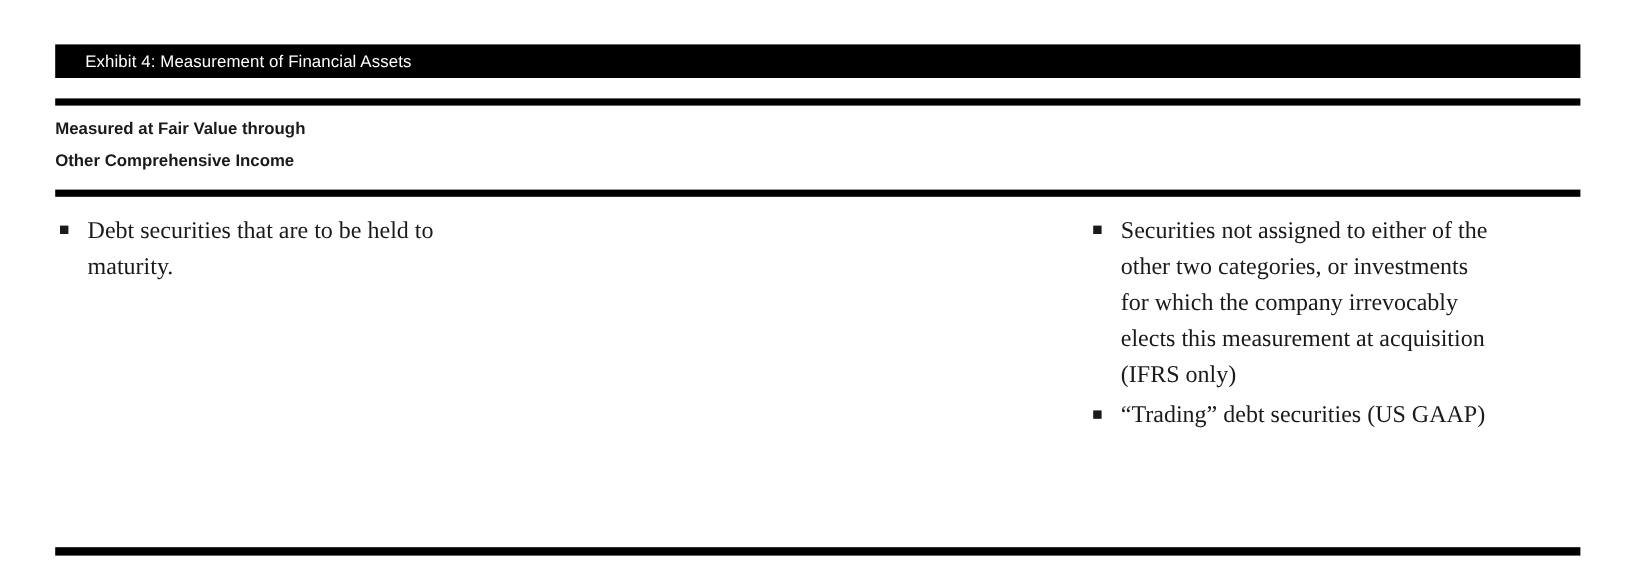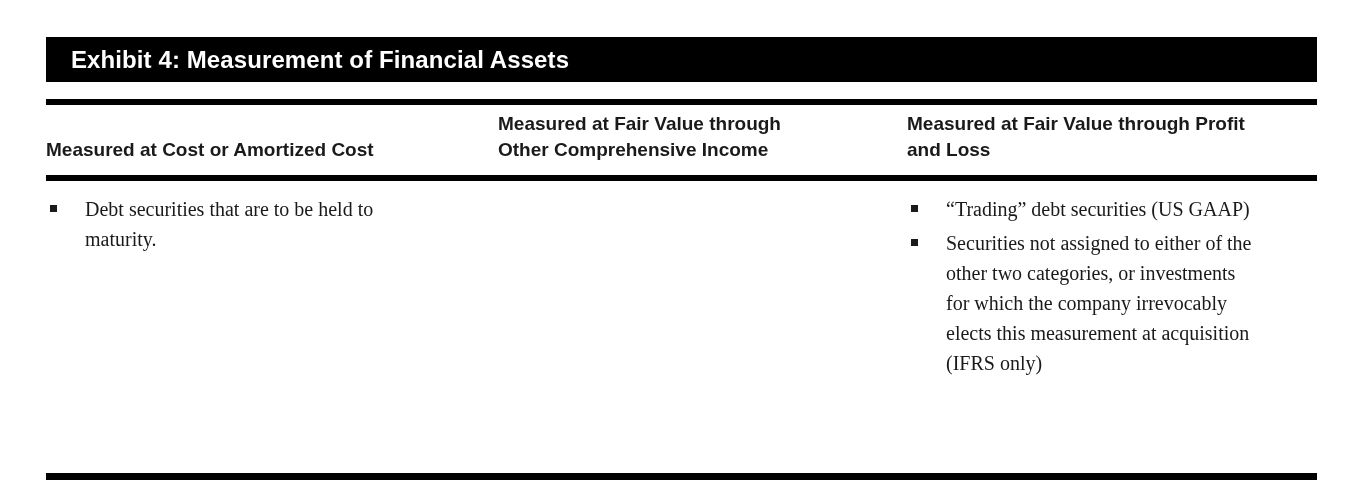--- a/index.html
+++ b/index.html
@@ -12,49 +12,49 @@
     font-family: "Liberation Serif", serif;
     color: #1a1a1a;
   }
   .exhibit {
     position: absolute;
     left: 46px;
     top: 37px;
     width: 1271px;
   }
   .title-bar {
-    height: 45px;
+    height: 28px;
     background: #000000;
     color: #ffffff;
     display: flex;
     align-items: center;
     padding-left: 25px;
     box-sizing: border-box;
     font-family: "Liberation Sans", sans-serif;
-    font-weight: 700;
-    font-size: 24px;
+    font-weight: 400;
+    font-size: 14px;
     letter-spacing: 0.1px;
   }
   .rule { background: #000000; width: 100%; }
   .rule-top { height: 6px; margin-top: 17px; }
   .rule-mid { height: 6px; }
   .rule-bottom { height: 7px; }
   .grid {
     display: grid;
     grid-template-columns: 452px 409px 410px;
     box-sizing: border-box;
   }
   .header-row {
     align-items: end;
     padding: 6px 0 12px 0;
   }
   .header-cell {
     font-family: "Liberation Sans", sans-serif;
     font-weight: 700;
-    font-size: 19px;
+    font-size: 14px;
     line-height: 26px;
     white-space: pre-line;
     padding-right: 24px;
     box-sizing: border-box;
   }
   .body-row {
     padding-top: 13px;
     min-height: 292px;
     align-items: start;
   }
@@ -70,61 +70,58 @@
   }
   .bullet-marker {
     flex: 0 0 auto;
     width: 7px;
     height: 7px;
     background: #1a1a1a;
     margin: 11px 0 0 4px;
   }
   .bullet-text {
     flex: 1 1 auto;
-    margin-left: 28px;
+    margin-left: 16px;
     white-space: pre-line;
   }
 </style>
 </head>
 <body>
 
 <div class="sheet">
   <div class="exhibit">
     <div class="title-bar">
       <span>Exhibit 4: Measurement of Financial Assets</span>
     </div>
     <div class="rule rule-top"></div>
     <div class="grid header-row" id="headerRow">
-        <div class="header-cell">Measured at Cost or Amortized Cost</div>
         <div class="header-cell">Measured at Fair Value through
 Other Comprehensive Income</div>
-        <div class="header-cell">Measured at Fair Value through Profit
-and Loss</div>
       </div>
     <div class="rule rule-mid"></div>
     <div class="grid body-row" id="bodyRow">
         <div class="body-cell">
           <div class="bullet-item">
             <span class="bullet-marker"></span>
             <span class="bullet-text">Debt securities that are to be held to
 maturity.</span>
           </div>
         </div>
         <div class="body-cell">
         </div>
         <div class="body-cell">
           <div class="bullet-item">
             <span class="bullet-marker"></span>
-            <span class="bullet-text">“Trading” debt securities (US GAAP)</span>
-          </div>
-          <div class="bullet-item">
-            <span class="bullet-marker"></span>
             <span class="bullet-text">Securities not assigned to either of the
 other two categories, or investments
 for which the company irrevocably
 elects this measurement at acquisition
 (IFRS only)</span>
+          </div>
+          <div class="bullet-item">
+            <span class="bullet-marker"></span>
+            <span class="bullet-text">“Trading” debt securities (US GAAP)</span>
           </div>
         </div>
       </div>
     <div class="rule rule-bottom"></div>
   </div>
 </div>
 
 </body></html>

